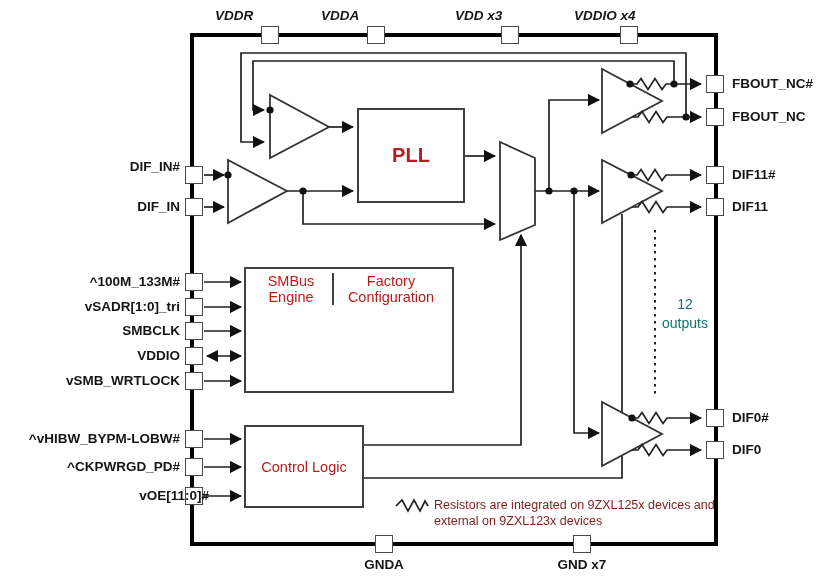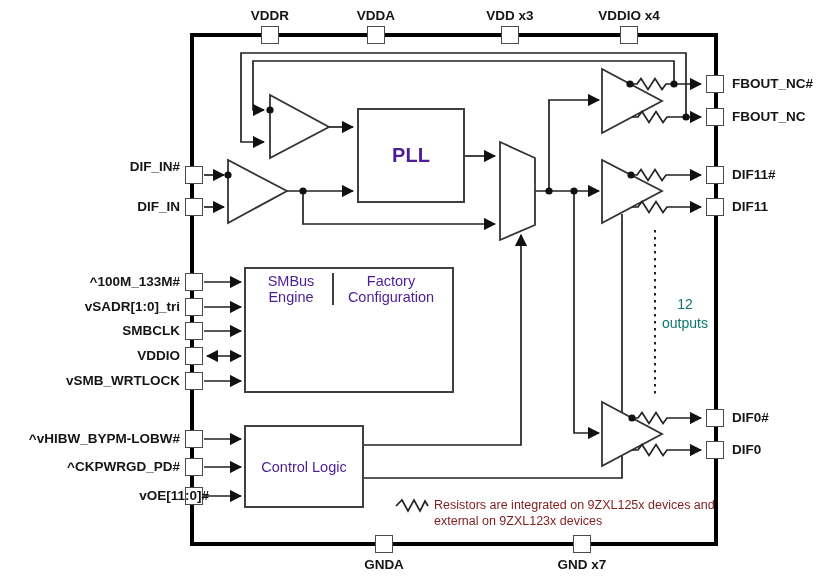--- a/index.html
+++ b/index.html
@@ -5,25 +5,25 @@
   html,body{margin:0;padding:0;background:#fff;}
   #stage{position:relative;width:831px;height:578px;background:#fff;overflow:hidden;
          font-family:"Liberation Sans",sans-serif;color:#111;}
   svg{position:absolute;left:0;top:0;}
   .pin{position:absolute;width:18px;height:18px;background:#fff;border:1.7px solid #4a4a4a;
        box-sizing:border-box;z-index:5;}
   .lbl{position:absolute;font:bold 13.5px "Liberation Sans",sans-serif;color:#151515;
        height:18px;line-height:18px;white-space:nowrap;z-index:6;}
   .lbl-l{left:0;width:180px;text-align:right;}
   .lbl-r{left:732px;width:110px;text-align:left;}
-  .lbl-t{top:7px;width:110px;text-align:center;}
+  .lbl-t{top:7px;width:110px;text-align:left;font-style:italic;}
   .lbl-b{top:556px;width:110px;text-align:center;}
   .block{position:absolute;background:#fff;border:2px solid #3f3f3f;box-sizing:border-box;
          display:flex;align-items:center;justify-content:center;text-align:center;
-         font:14.5px "Liberation Sans",sans-serif;color:#4c1d95;z-index:4;}
+         font:14.5px "Liberation Sans",sans-serif;color:#b91c1c;z-index:4;}
   .pll{font:bold 20px "Liberation Sans",sans-serif;}
   .dualcell{display:flex;align-items:flex-start;padding:4px;}
   .dualcell .cell{display:flex;align-items:center;justify-content:center;text-align:center;}
   .note{position:absolute;font:12.5px "Liberation Sans",sans-serif;color:#7f1d1d;
         white-space:nowrap;z-index:6;}
   .outputs{position:absolute;left:657px;top:295px;width:56px;text-align:center;
            font:14px "Liberation Sans",sans-serif;line-height:19px;color:#0f766e;z-index:6;}
 </style>
 </head>
 <body>

